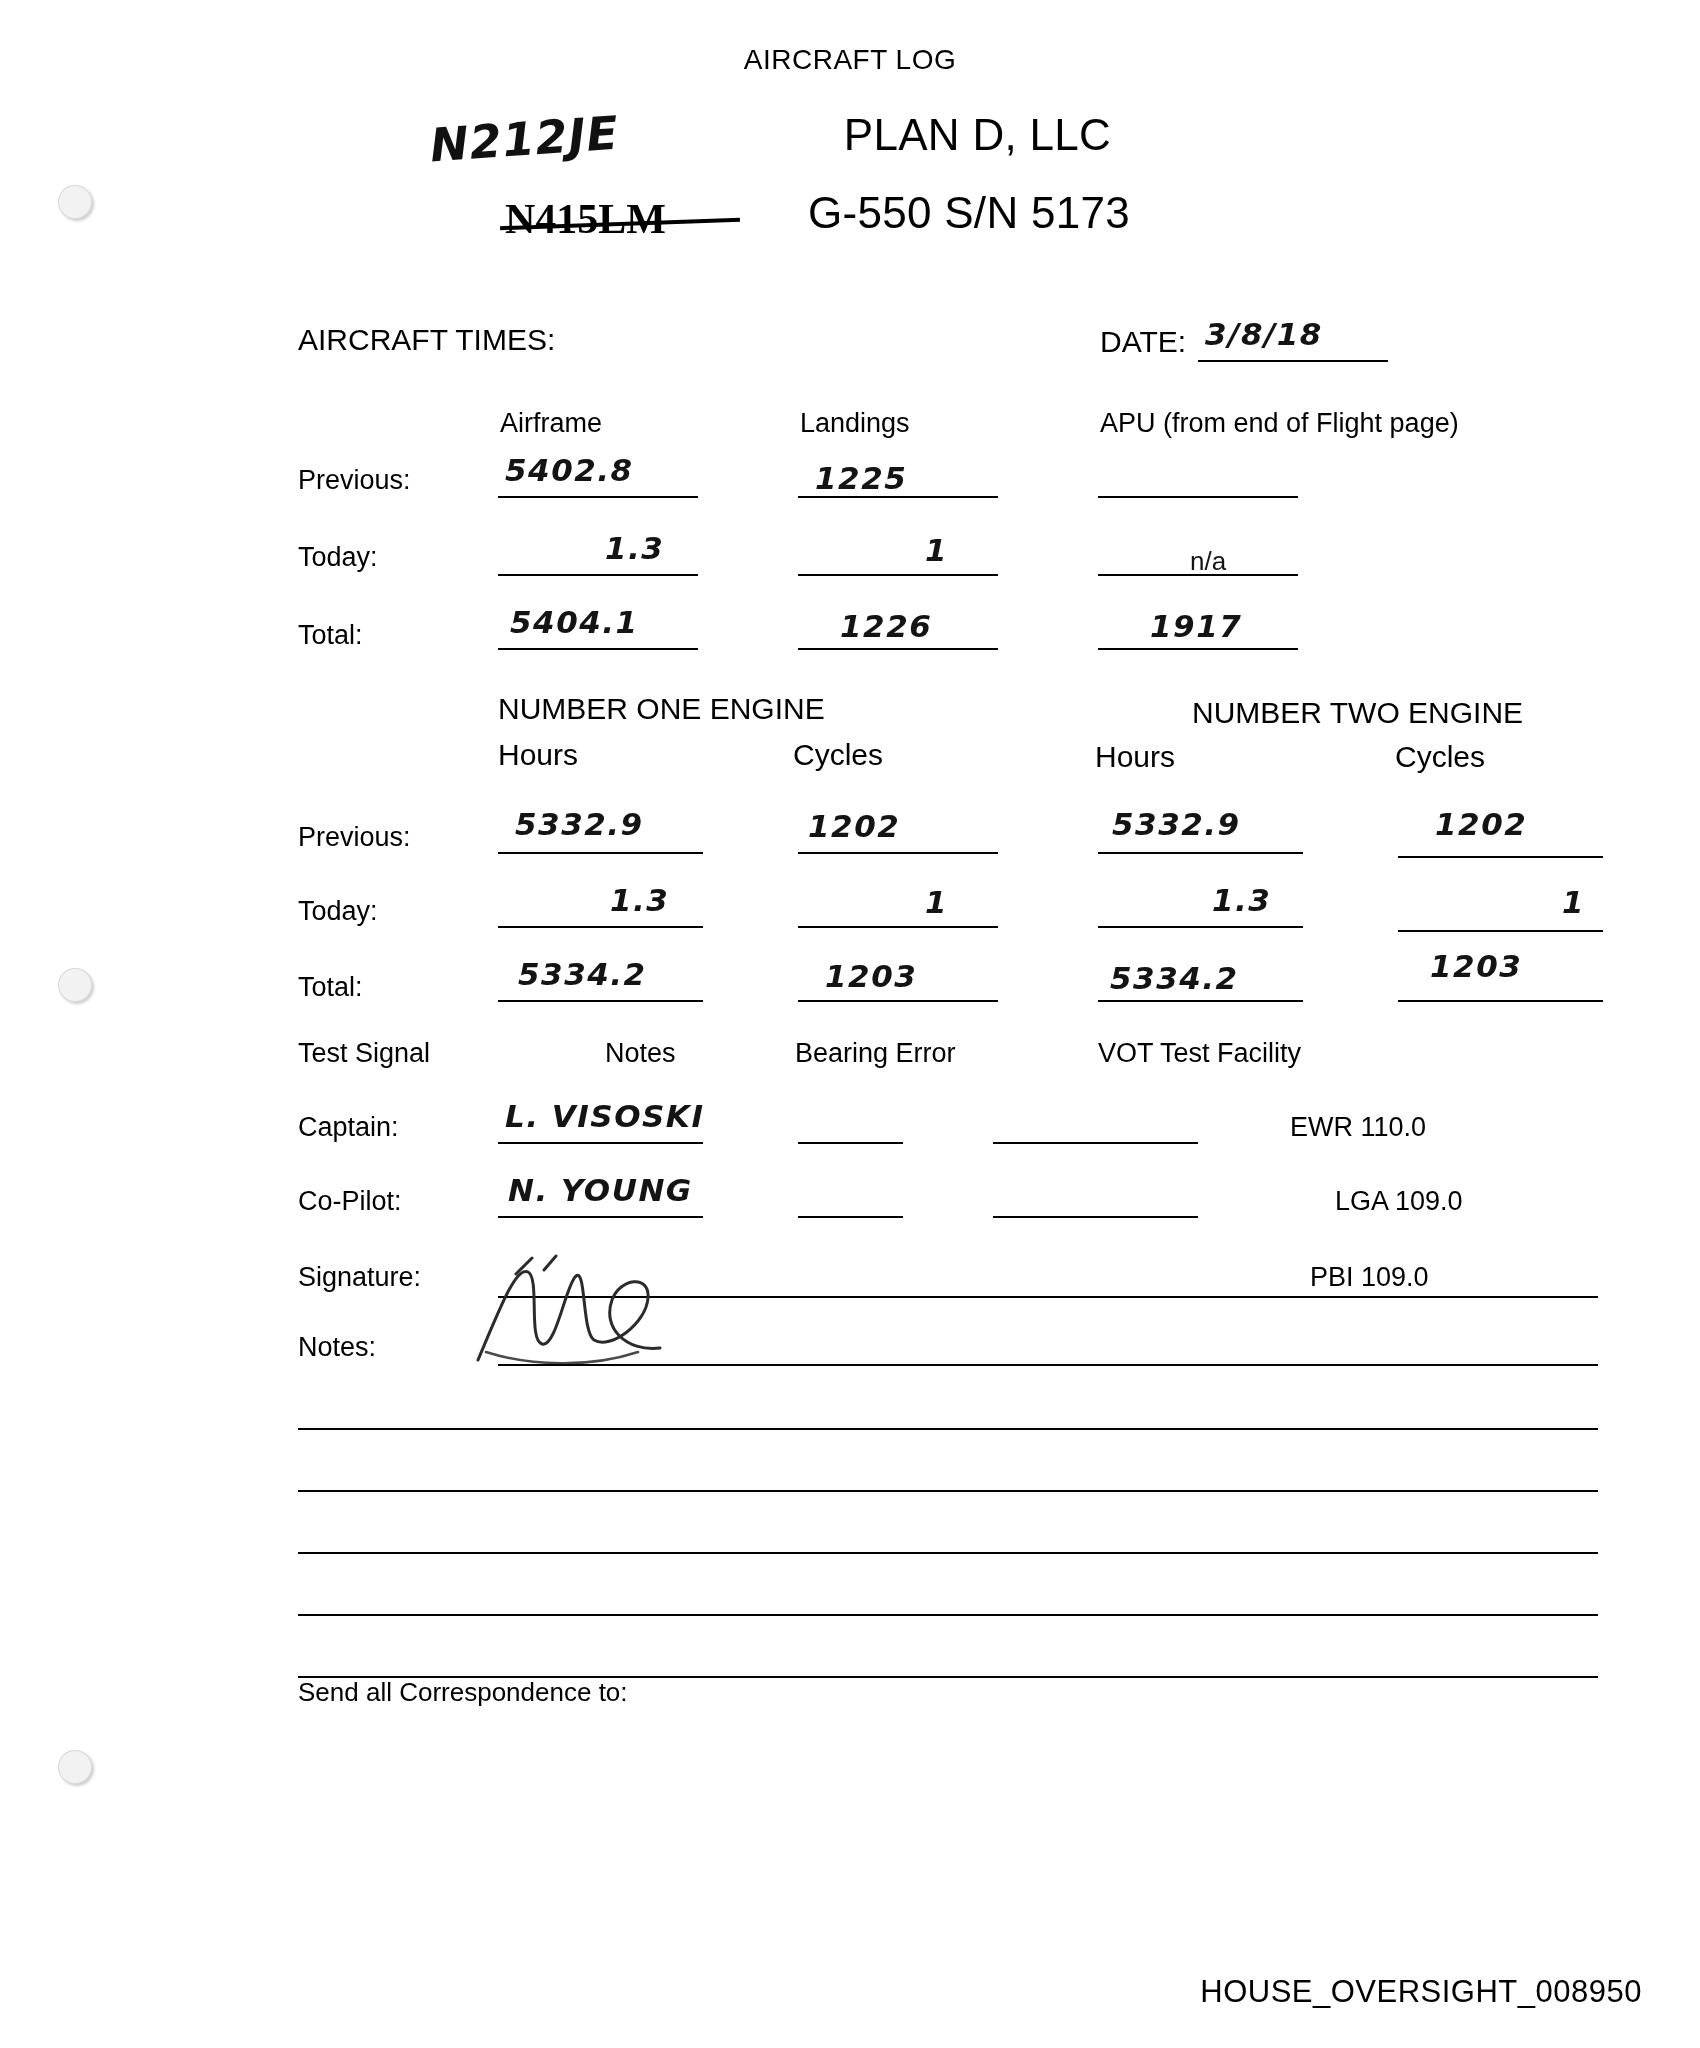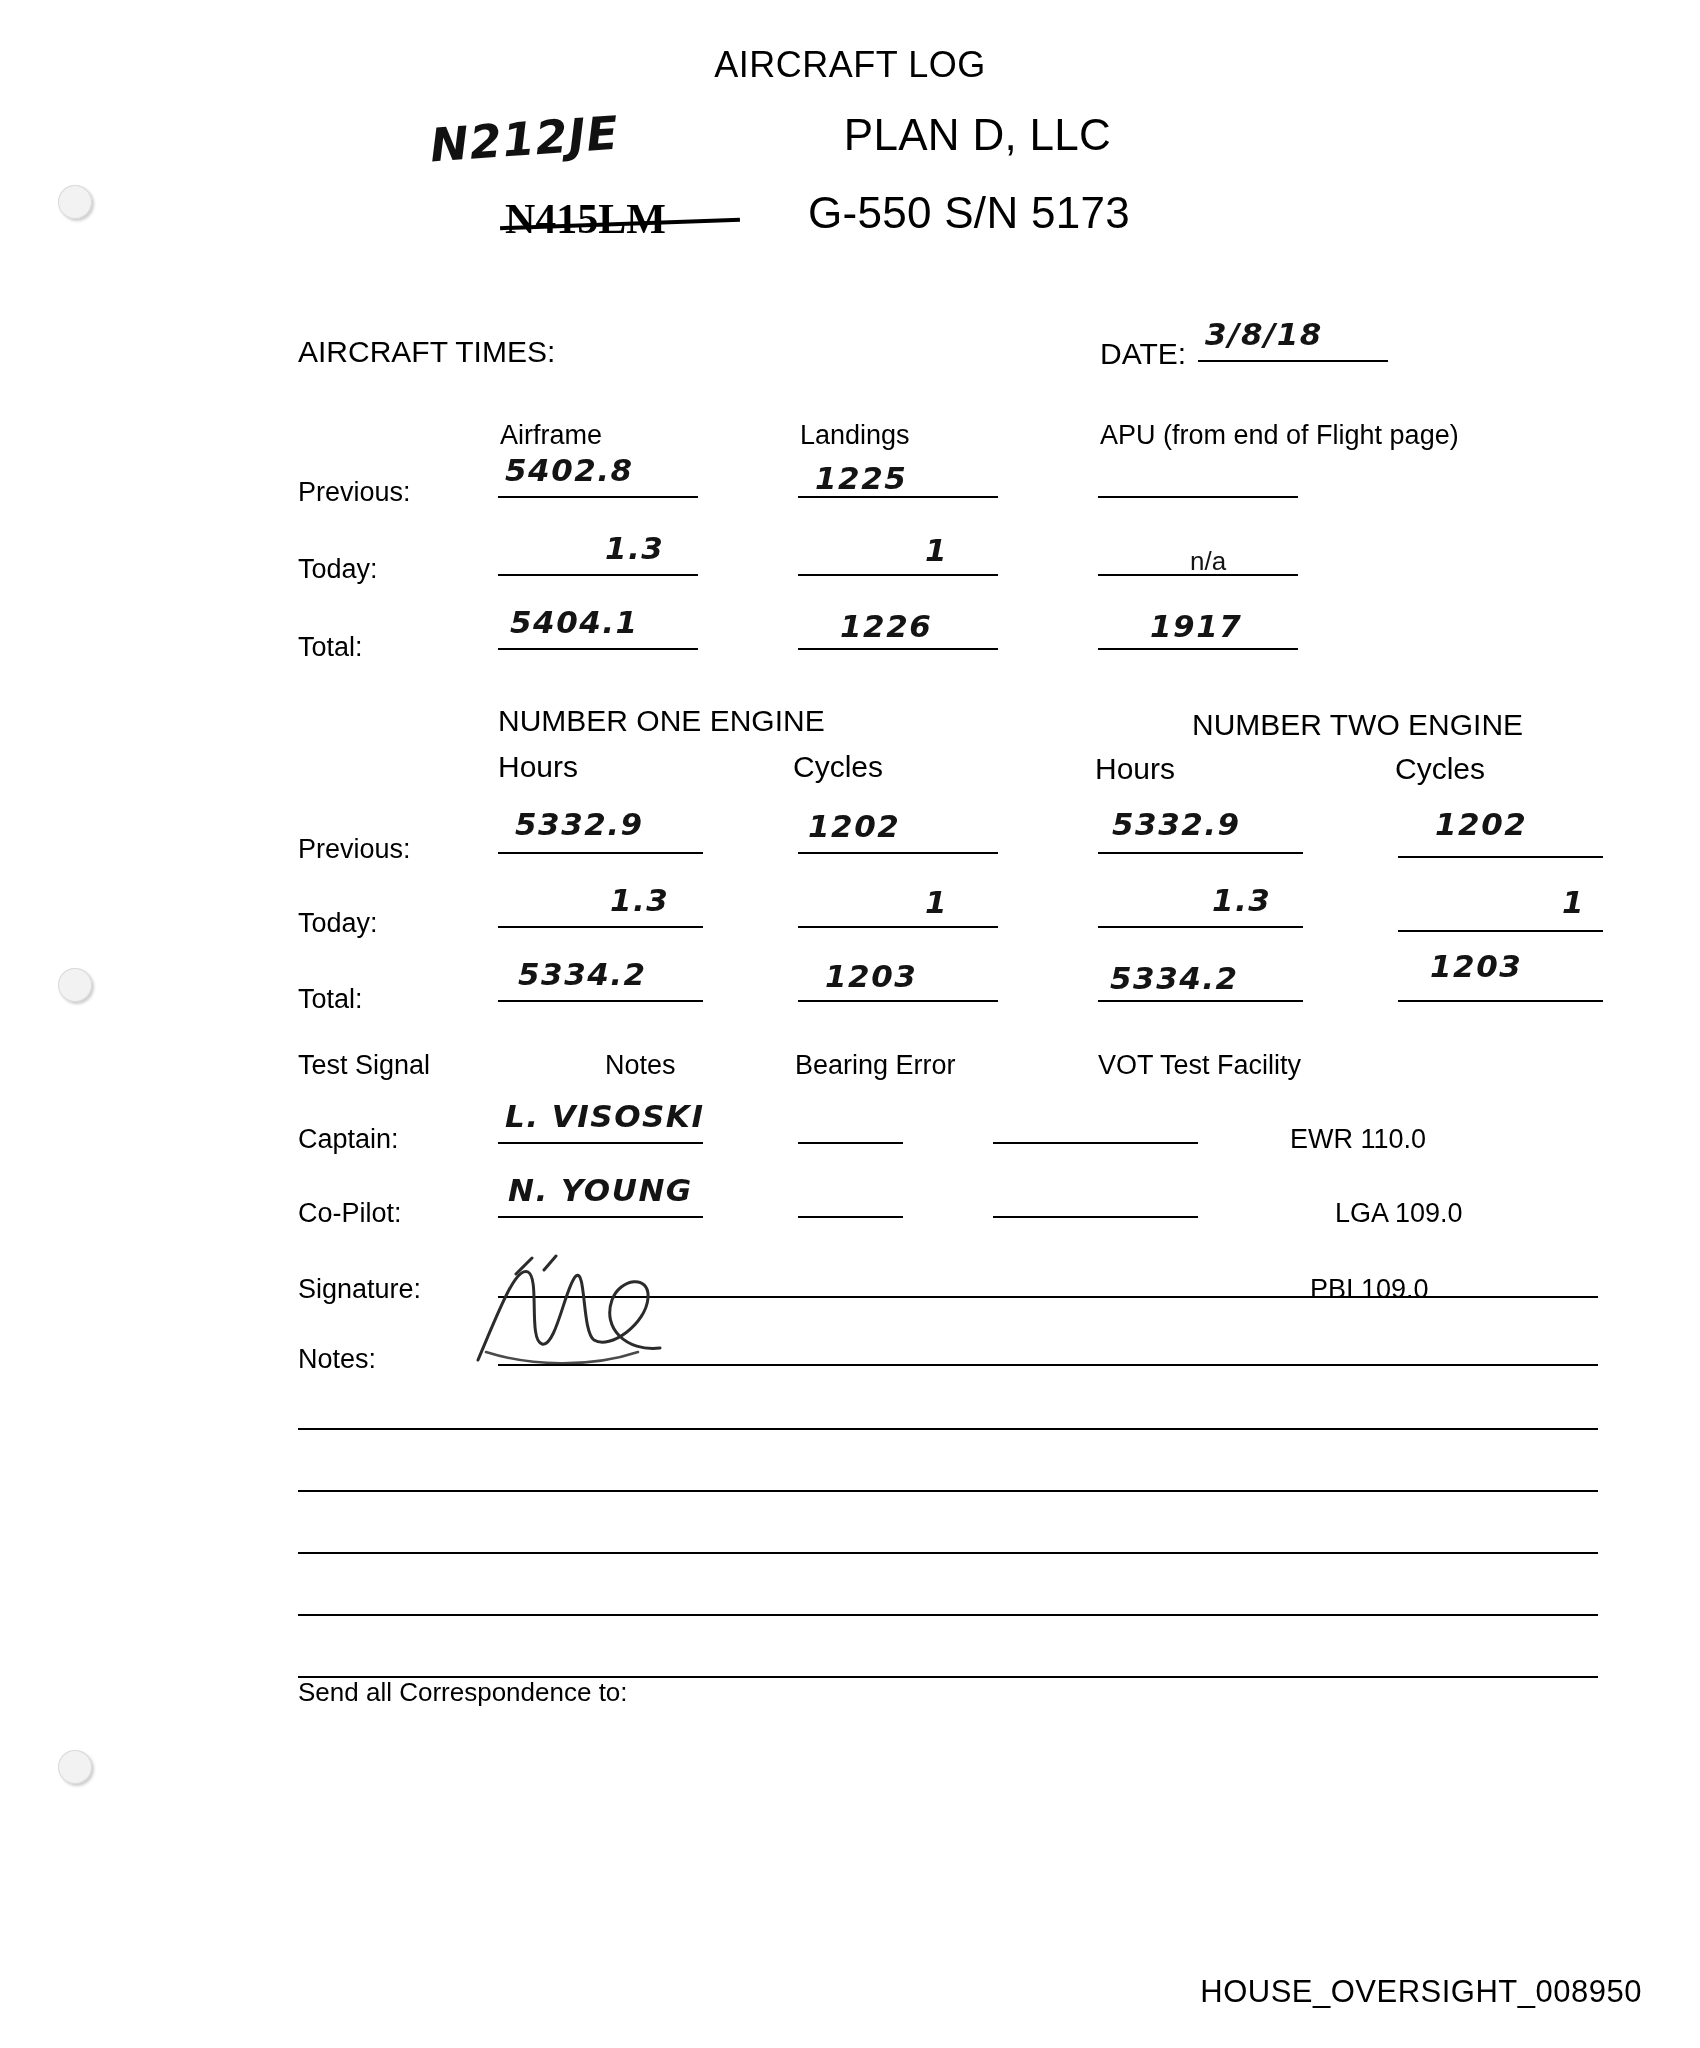--- a/index.html
+++ b/index.html
@@ -35,21 +35,21 @@
   }
   .hole.h1 { left: 58px; top: 185px; }
   .hole.h2 { left: 58px; top: 968px; }
   .hole.h3 { left: 58px; top: 1750px; }
 
   
   .hdr-small {
     position: absolute;
     top: 44px; left: 0; width: 1700px;
     text-align: center;
-    font-size: 36px;
+    font-size: 28px;
     letter-spacing: 0.5px;
   }
   .title-line1 {
     position: absolute;
     top: 110px; left: 0; width: 1700px;
     text-align: center;
     font-size: 44px;
     letter-spacing: 0.3px;
   }
   .title-line2 {
@@ -91,21 +91,20 @@
     width: 240px;
     height: 4px;
     background: #000;
     transform: rotate(-2deg);
   }
 
   
   .lbl {
     position: absolute;
     font-size: 27px;
-    margin-top: 12px;
   }
   .lbl.big { font-size: 30px; }
 
   
   .rule {
     position: absolute;
     height: 2px;
     background: #000;
   }
 

